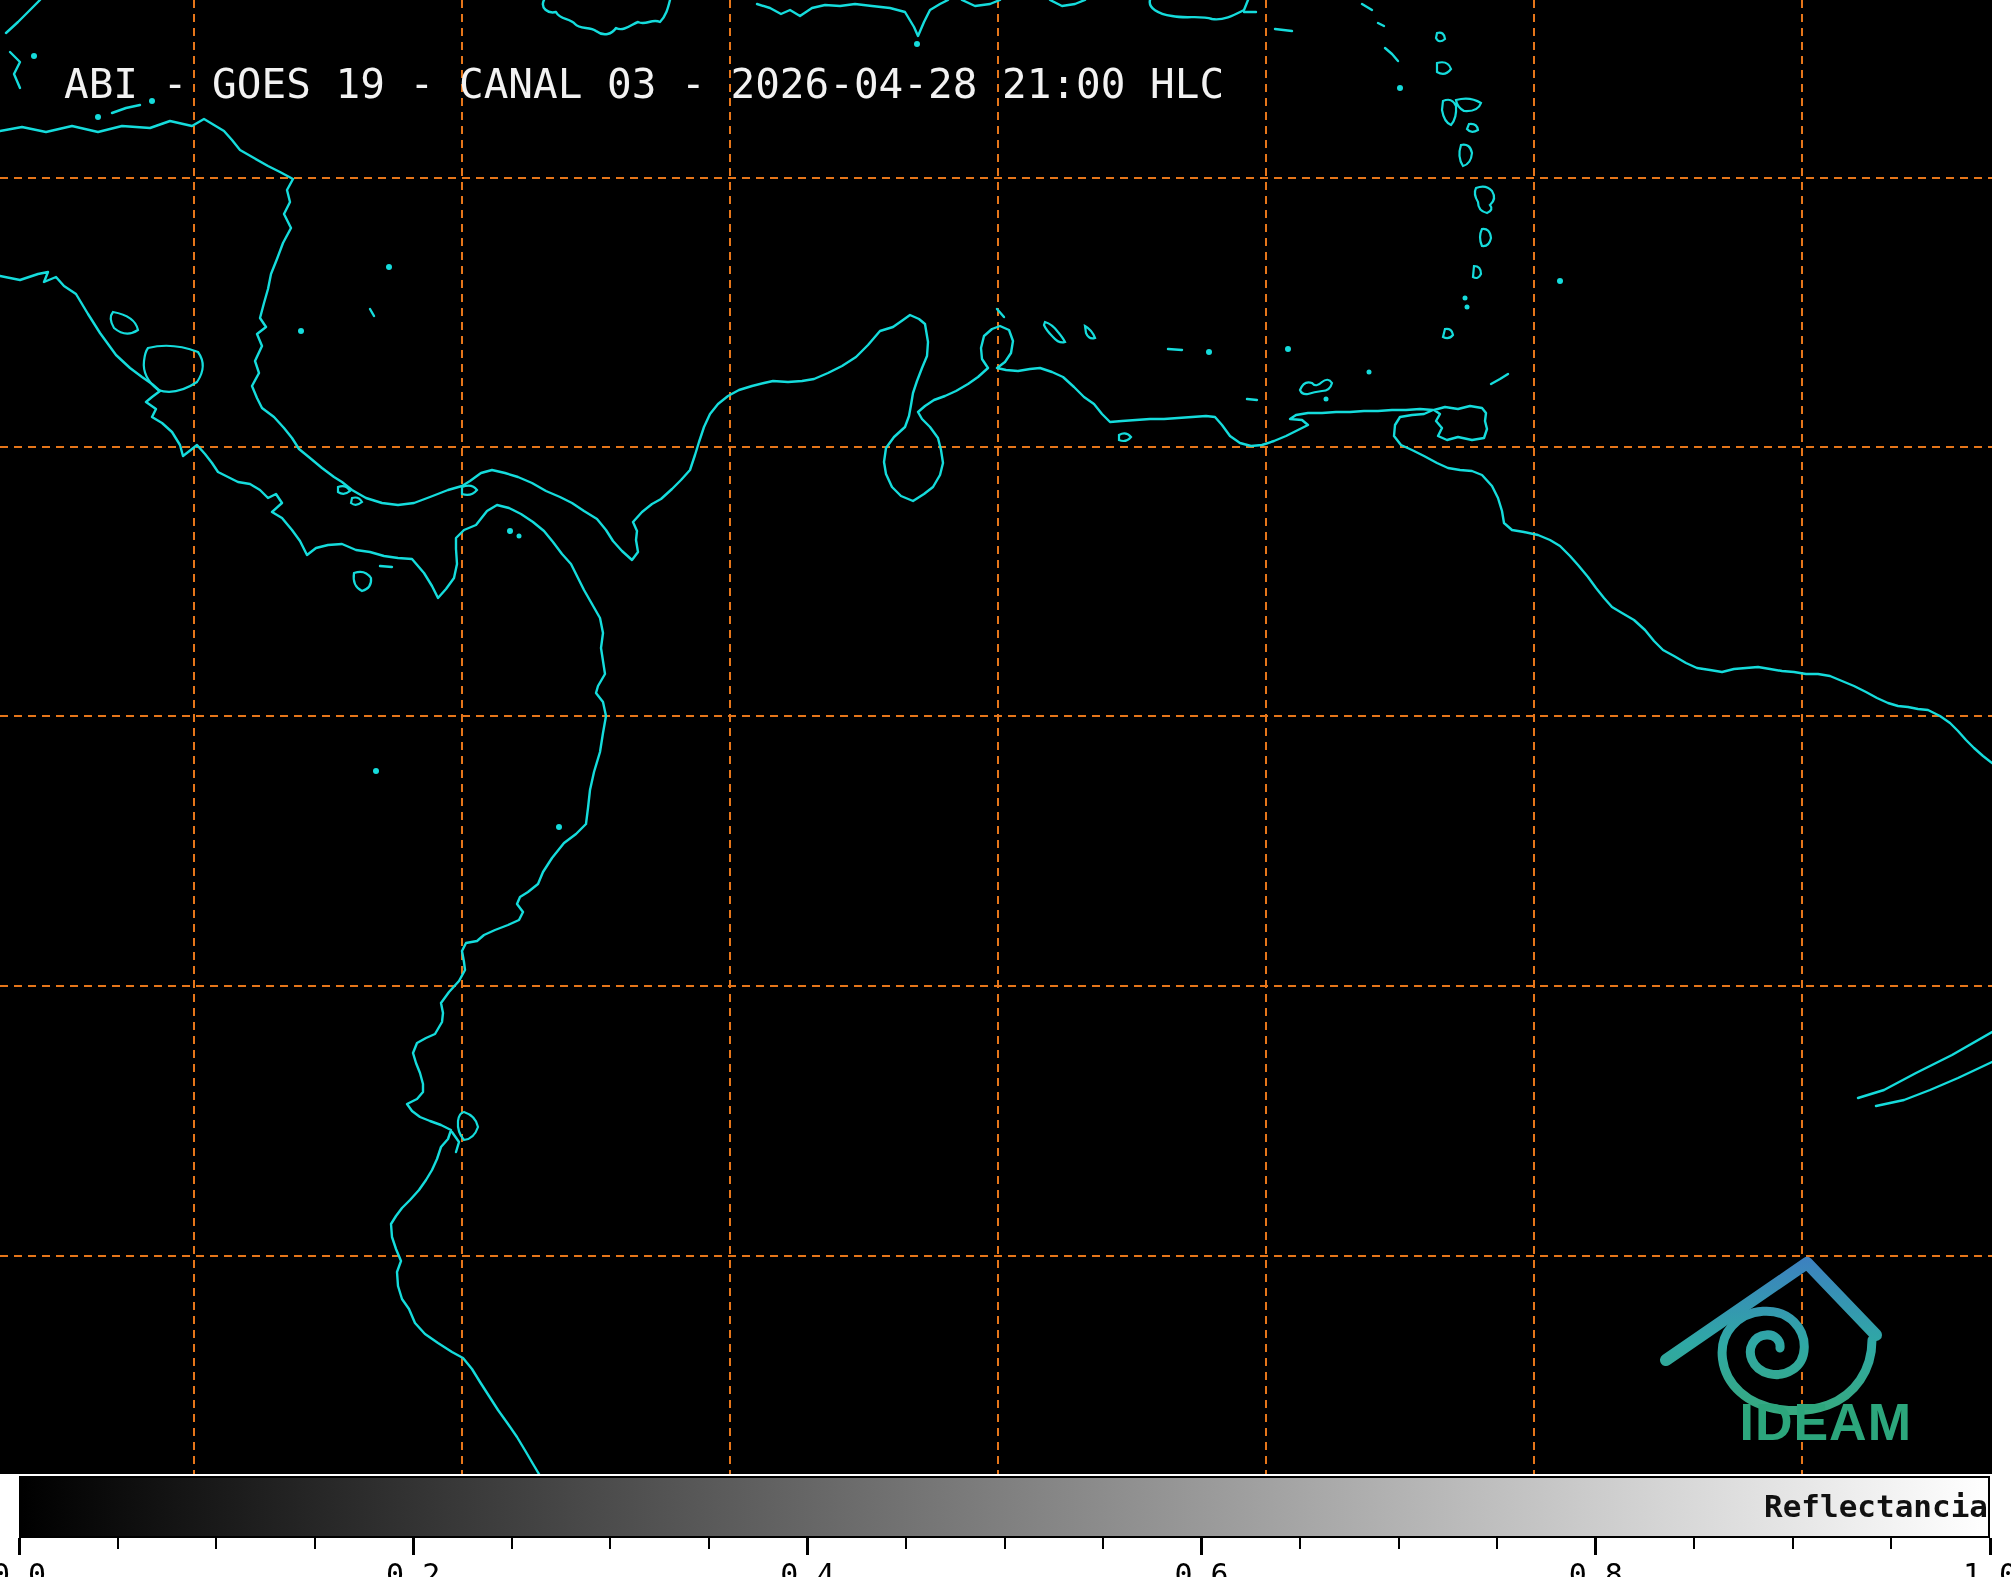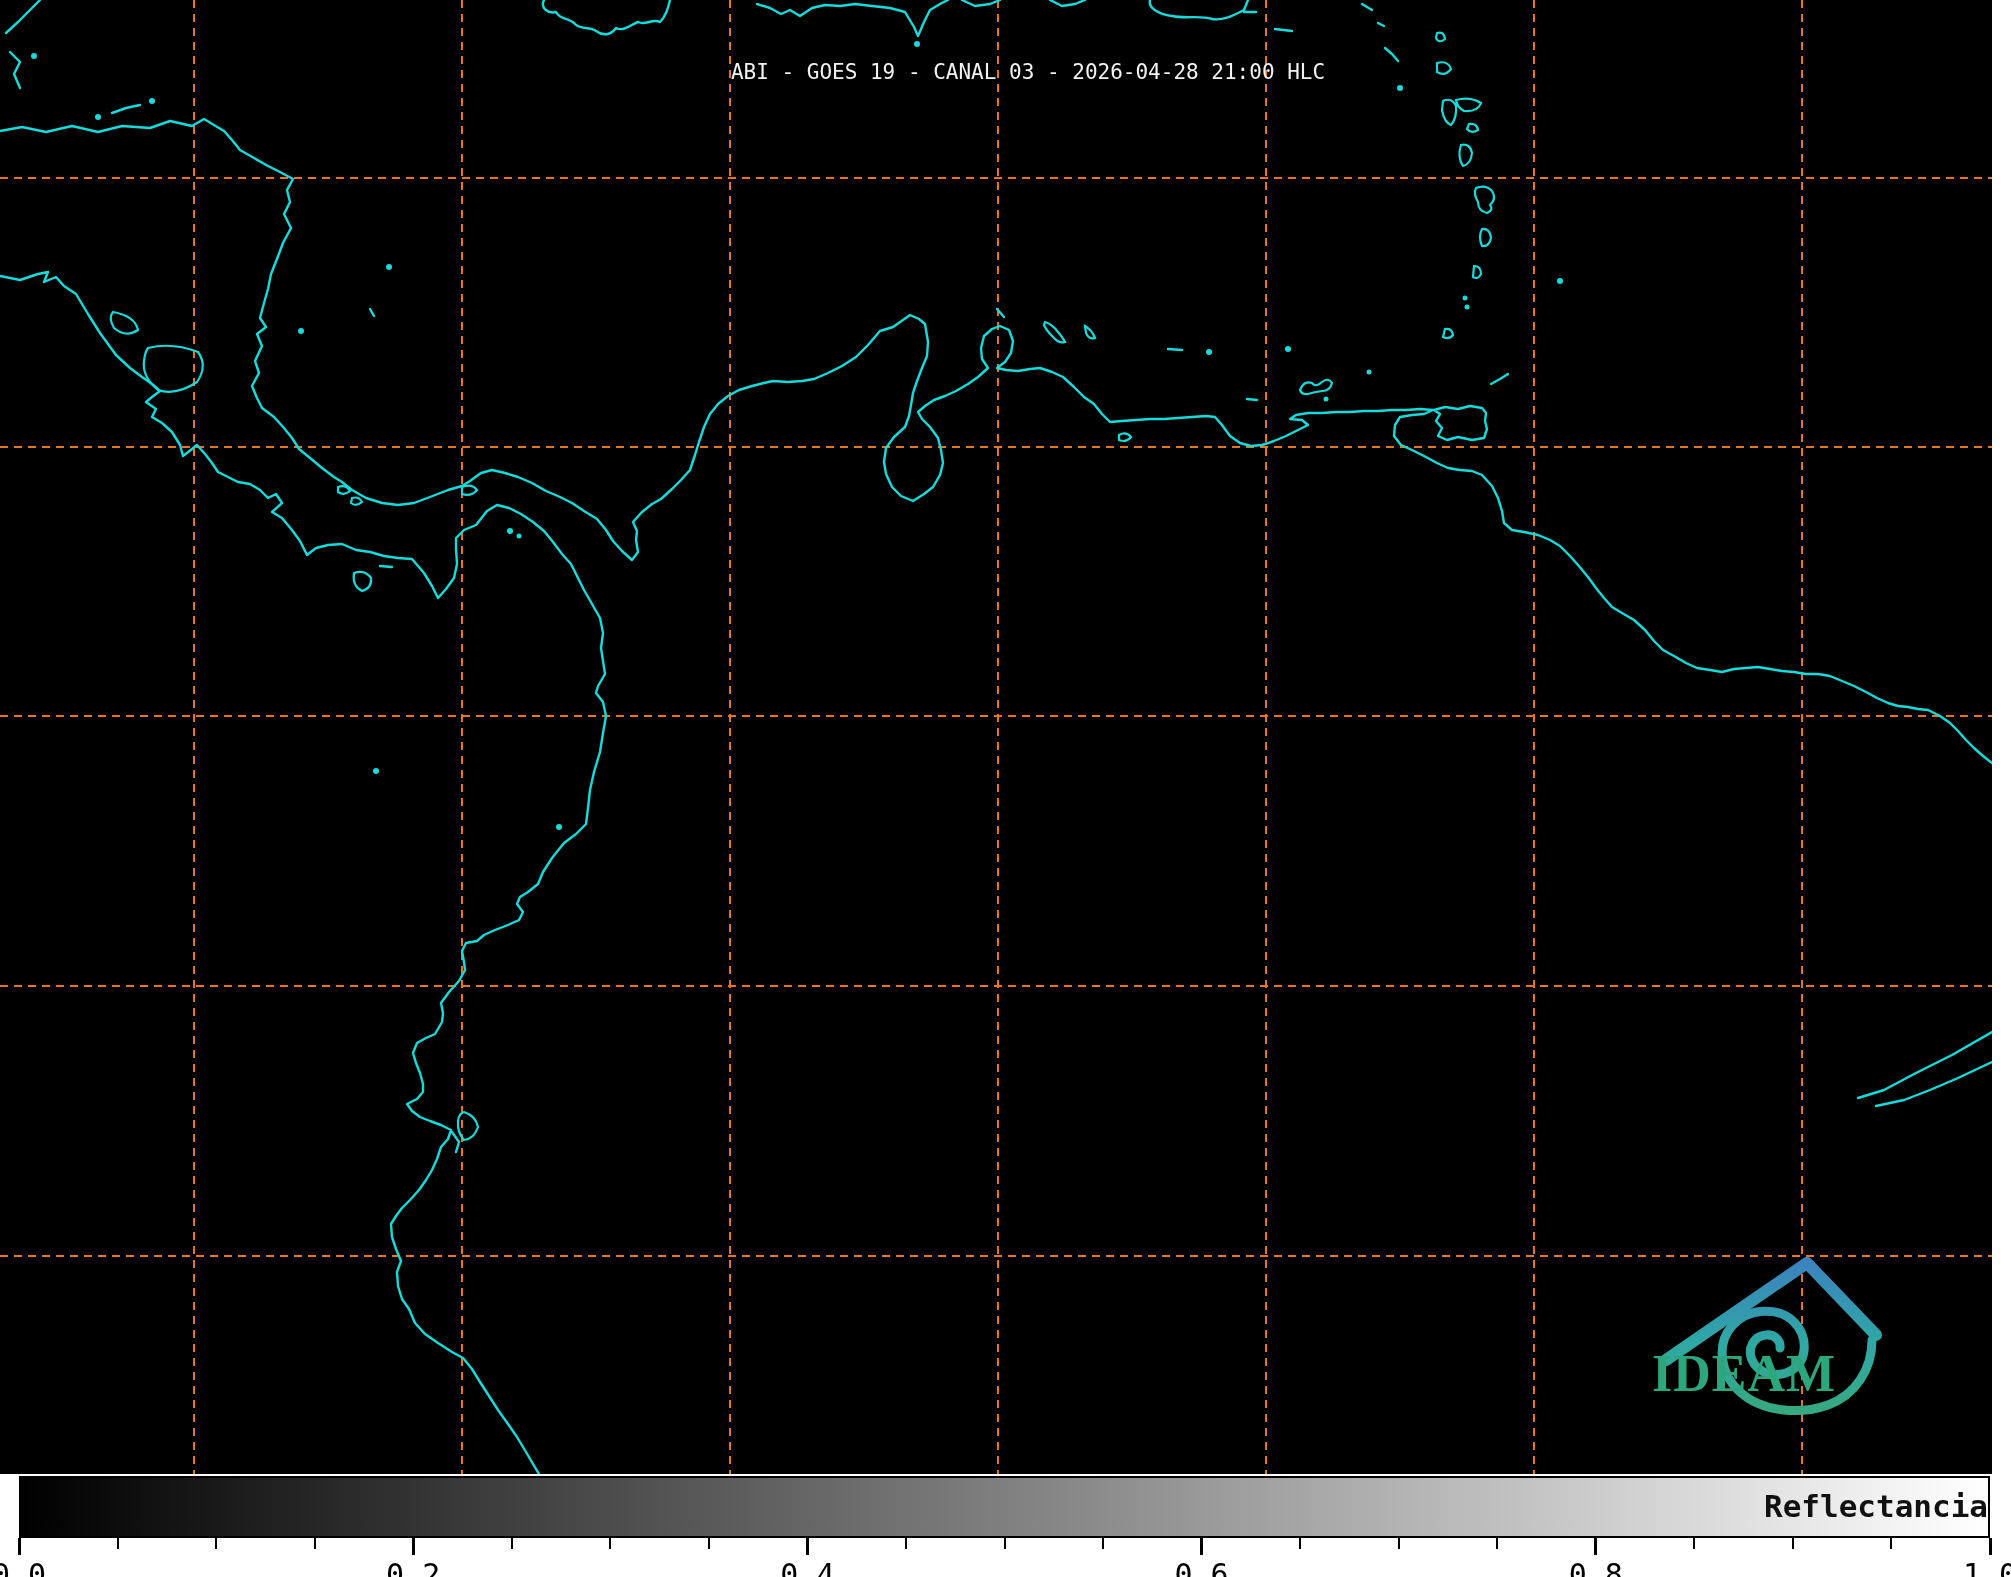--- a/index.html
+++ b/index.html
@@ -6,22 +6,22 @@
   body{
     width:2011px;height:1577px;position:relative;background:#ffffff;
     font-family:"DejaVu Sans Mono","Liberation Mono",monospace;overflow:hidden;
   }
   #map-area{
     position:absolute;left:0;top:0;width:1992px;height:1474px;
     background:var(--map-bg,#000);overflow:hidden;
   }
   #map-svg{position:absolute;left:0;top:0;}
   #map-title{
-    position:absolute;left:64px;top:60px;width:1928px;text-align:center;
-    color:#f2f2f2;font-size:21px;letter-spacing:0px;white-space:pre;
+    position:absolute;left:64px;top:60px;width:1928px;text-align:left;
+    color:#f2f2f2;font-size:41px;letter-spacing:0px;white-space:pre;
   }
   .coast{fill:none;stroke:var(--coast,#15DCDC);stroke-width:2.4;stroke-linejoin:round;stroke-linecap:round;}
   .coast-fill{fill:none;stroke:var(--coast,#15DCDC);stroke-width:2.2;}
   .islet{fill:var(--coast,#15DCDC);stroke:none;}
   .grid-line{stroke:var(--grid,#E6761A);stroke-width:2;stroke-dasharray:8 6;fill:none;}
   
   #colorbar{
     position:absolute;left:19px;top:1476px;width:1967px;height:58px;
     border:2px solid #000;
     background:linear-gradient(to right,var(--cb-start,#000),var(--cb-end,#fff));
@@ -32,22 +32,22 @@
   }
   #cb-ticks{position:absolute;left:19px;top:1538px;width:1971px;height:26px;}
   .cb-tick{position:absolute;top:0;background:#000;}
   .cb-tick.major{width:3px;height:17px;}
   .cb-tick.minor{width:2px;height:11px;}
   .cb-tick-label{
     position:absolute;top:19px;width:120px;margin-left:-60px;text-align:center;
     font-size:30px;color:#000;
   }
   #logo-text{
-    position:absolute;left:1652px;top:1344px;width:260px;text-align:left;
-    font-family:Liberation Serif, serif;
+    position:absolute;left:1652px;top:1392px;width:260px;text-align:right;
+    font-family:Liberation Sans, sans-serif;
     font-size:52px;font-weight:bold;letter-spacing:1px;color:var(--logo,#2CA67C);
   }
 </style>
 </head>
 <body style="--map-bg: #000000; --coast: #15DCDC; --grid: #E6761A; --cb-start: #000000; --cb-end: #FFFFFF; --logo: #2CA67C;">
 
 <div id="map-area">
   <svg id="map-svg" width="1992" height="1474" viewBox="0 0 1992 1474">
     <g id="graticule">
         <line x1="194" x2="194" y1="0" y2="1474" class="grid-line"></line>

